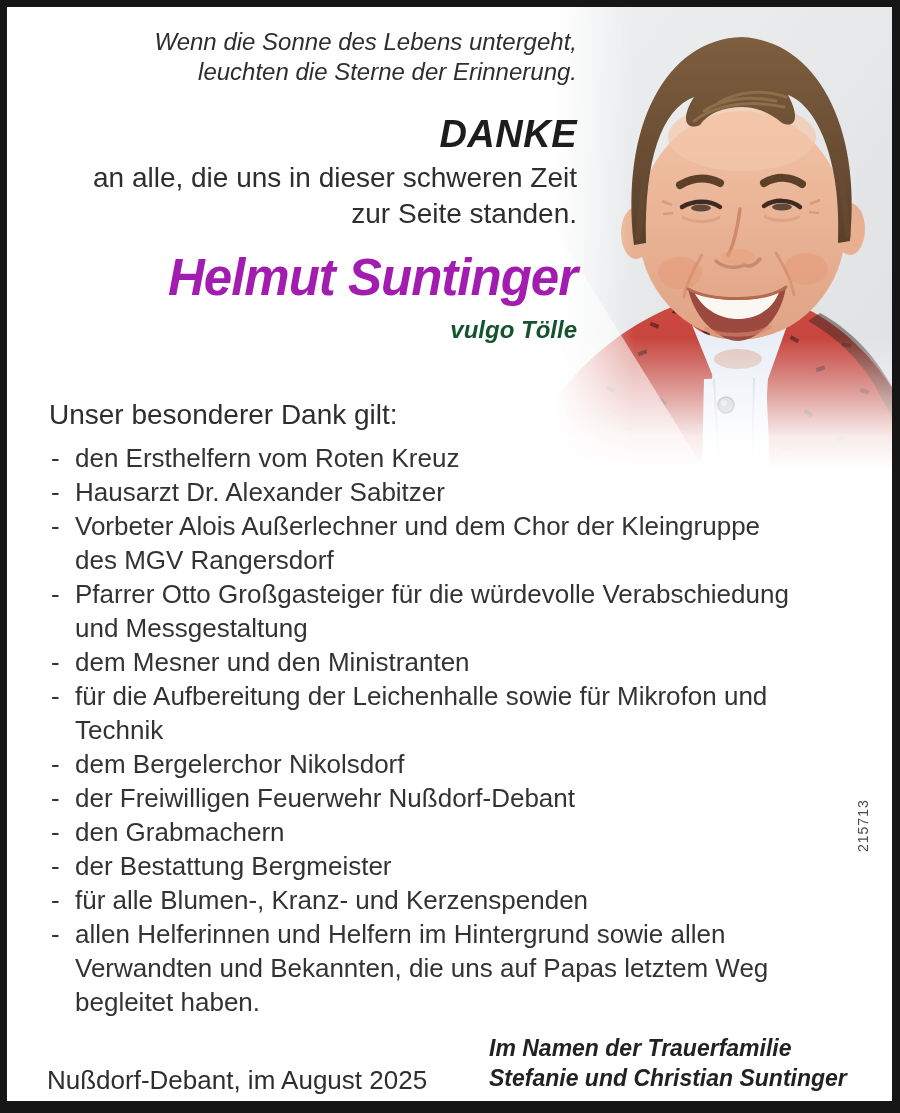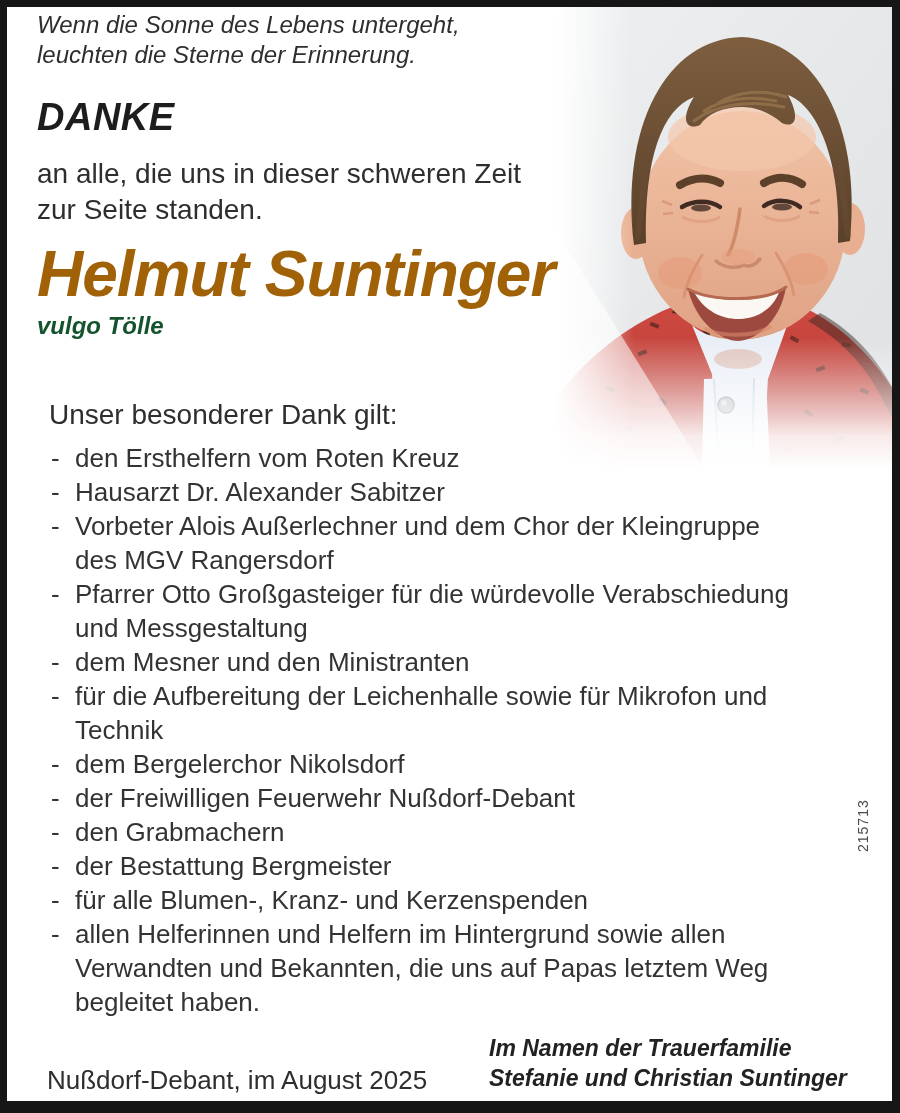--- a/index.html
+++ b/index.html
@@ -10,25 +10,25 @@
   }
   .page{position:relative;width:900px;height:1113px;background:#161616;overflow:hidden;}
   .inner{
     position:absolute;left:7px;top:7px;right:8px;bottom:12px;
     background:#ffffff;overflow:hidden;
   }
   
   .photo{position:absolute;top:0;right:0;width:338px;height:462px;}
   .photo svg{display:block;}
   
-  .top-block{position:absolute;left:30px;top:3px;width:540px;text-align:left;color:#2b2b2b;}
+  .top-block{position:absolute;left:30px;top:20px;width:540px;text-align:right;color:#2b2b2b;}
   .quote{font-style:italic;font-size:24px;line-height:30px;color:#2e2e2e;}
   .danke{margin-top:24px;font-size:38px;line-height:46px;font-weight:bold;font-style:italic;color:#1d1d1d;letter-spacing:.5px;}
-  .an-alle{margin-top:16px;font-size:28px;line-height:36px;color:#2e2e2e;}
-  .name{margin-top:14px;font-size:64px;line-height:64px;font-weight:bold;font-style:italic;color:#a16207;letter-spacing:-1px;white-space:nowrap;}
+  .an-alle{margin-top:3px;font-size:28px;line-height:36px;color:#2e2e2e;}
+  .name{margin-top:14px;font-size:51px;line-height:64px;font-weight:bold;font-style:italic;color:#a21caf;letter-spacing:-1px;white-space:nowrap;}
   .vulgo{margin-top:6px;font-size:24px;line-height:28px;font-weight:bold;font-style:italic;color:#14532d;}
   .dates{font-size:24px;line-height:28px;font-weight:bold;font-style:italic;color:#242424;white-space:nowrap;}
   .dates .gap{display:inline-block;width:26px;}
   
   .dank-intro{position:absolute;left:42px;top:392px;font-size:28px;color:#2e2e2e;}
   .thanks-list{position:absolute;left:42px;top:434px;width:810px;color:#333333;}
   .t-line{position:relative;padding-left:26px;font-size:26px;line-height:34px;white-space:nowrap;}
   .t-line .dash{position:absolute;left:2px;top:0;}
   
   .place-date{position:absolute;left:40px;top:1058px;font-size:26px;color:#2e2e2e;text-align:center;}

